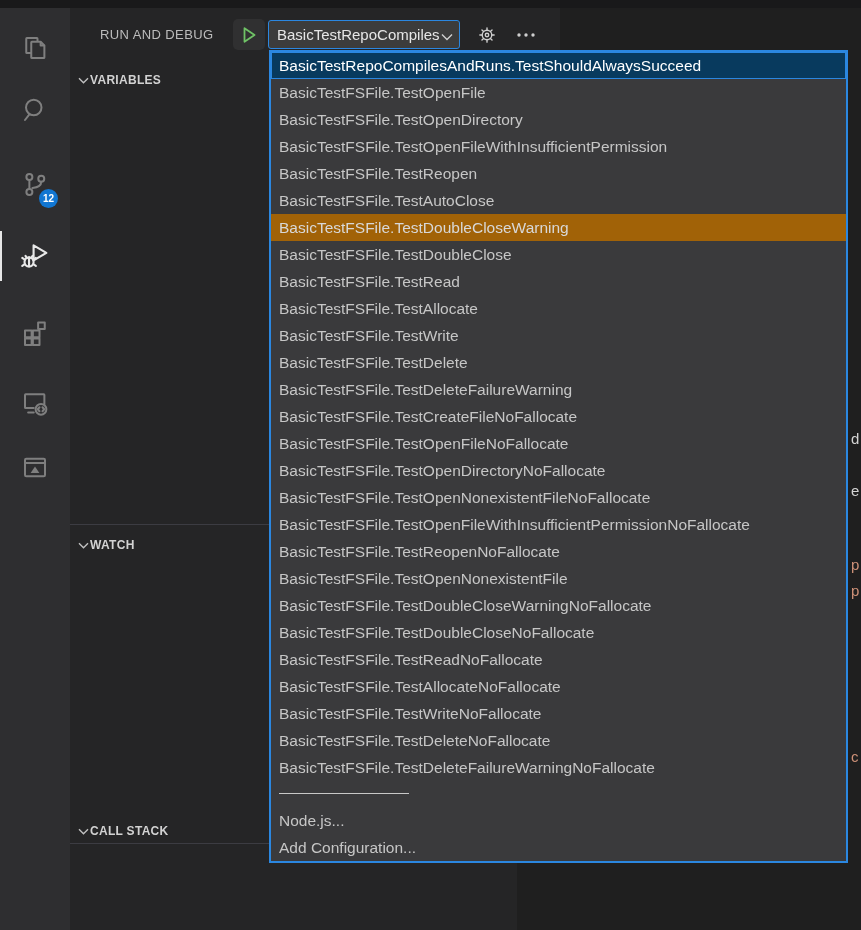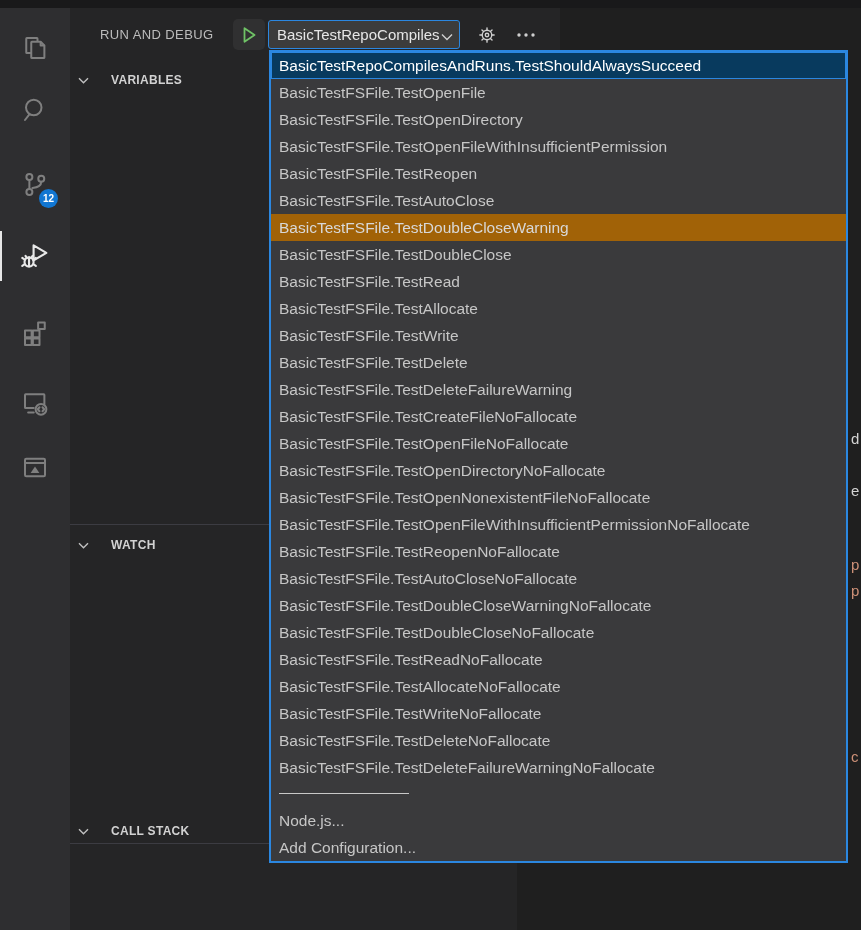--- a/index.html
+++ b/index.html
@@ -14,21 +14,21 @@
   .header-strip{position:absolute;left:70px;top:8px;width:490px;height:42px;background:#252526;}
   
   .ab-item{position:absolute;left:0;width:70px;height:56px;display:flex;align-items:center;justify-content:center;cursor:pointer;}
   .ab-item svg{display:block;}
   .ab-active-indicator{position:absolute;left:0;top:3px;width:2px;height:50px;background:#e7e7e7;}
   .scm-badge{position:absolute;right:12px;bottom:5px;min-width:19px;height:19px;border-radius:10px;
              background:var(--badge,#1176d2);color:#fff;font-size:10px;font-weight:bold;
              display:flex;align-items:center;justify-content:center;padding:0 2px;box-sizing:border-box;}
   
   .panel-title{position:absolute;left:30px;top:19px;font-size:13px;color:#bcbcbc;letter-spacing:.4px;white-space:nowrap;}
-  .section-header{position:absolute;left:0;width:200px;height:24px;display:flex;align-items:center;gap:22px;
+  .section-header{position:absolute;left:0;width:200px;height:24px;display:flex;align-items:center;gap:1px;
                   padding-left:8px;cursor:pointer;}
   .section-header .label{font-size:12px;font-weight:bold;color:#d2d2d2;letter-spacing:.3px;}
   .section-divider{position:absolute;left:0;width:447px;height:1px;background:#3c3c42;}
   
   .play-btn{position:absolute;left:233px;top:19px;width:32px;height:31px;border-radius:5px;
             background:rgba(255,255,255,.05);display:flex;align-items:center;justify-content:center;cursor:pointer;}
   .run-select{position:absolute;left:268px;top:20px;width:192px;height:29px;box-sizing:border-box;
               background:#3c3c3c;border:1.5px solid var(--accent,#2b87e0);border-radius:3px;
               display:flex;align-items:center;cursor:pointer;}
   .run-select .value{flex:1;padding-left:8px;font-size:15px;color:#e6e6e6;white-space:nowrap;overflow:hidden;}
@@ -198,21 +198,21 @@
         <div class="dd-item">BasicTestFSFile.TestAllocate</div>
         <div class="dd-item">BasicTestFSFile.TestWrite</div>
         <div class="dd-item">BasicTestFSFile.TestDelete</div>
         <div class="dd-item">BasicTestFSFile.TestDeleteFailureWarning</div>
         <div class="dd-item">BasicTestFSFile.TestCreateFileNoFallocate</div>
         <div class="dd-item">BasicTestFSFile.TestOpenFileNoFallocate</div>
         <div class="dd-item">BasicTestFSFile.TestOpenDirectoryNoFallocate</div>
         <div class="dd-item">BasicTestFSFile.TestOpenNonexistentFileNoFallocate</div>
         <div class="dd-item">BasicTestFSFile.TestOpenFileWithInsufficientPermissionNoFallocate</div>
         <div class="dd-item">BasicTestFSFile.TestReopenNoFallocate</div>
-        <div class="dd-item">BasicTestFSFile.TestAutoCloseNoFallocate</div>
+        <div class="dd-item">BasicTestFSFile.TestOpenNonexistentFile</div>
         <div class="dd-item">BasicTestFSFile.TestDoubleCloseWarningNoFallocate</div>
         <div class="dd-item">BasicTestFSFile.TestDoubleCloseNoFallocate</div>
         <div class="dd-item">BasicTestFSFile.TestReadNoFallocate</div>
         <div class="dd-item">BasicTestFSFile.TestAllocateNoFallocate</div>
         <div class="dd-item">BasicTestFSFile.TestWriteNoFallocate</div>
         <div class="dd-item">BasicTestFSFile.TestDeleteNoFallocate</div>
         <div class="dd-item">BasicTestFSFile.TestDeleteFailureWarningNoFallocate</div>
       </div>
     <div class="dd-separator"></div>
     <div id="dd-footer">

